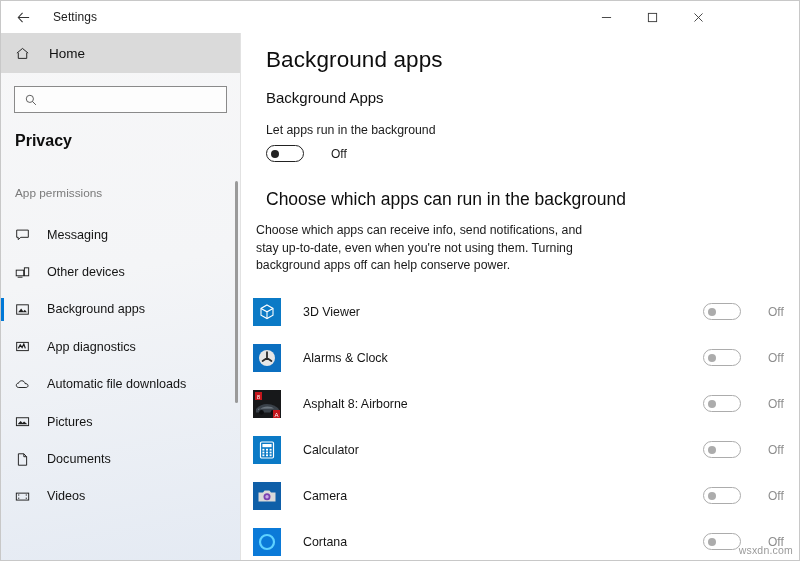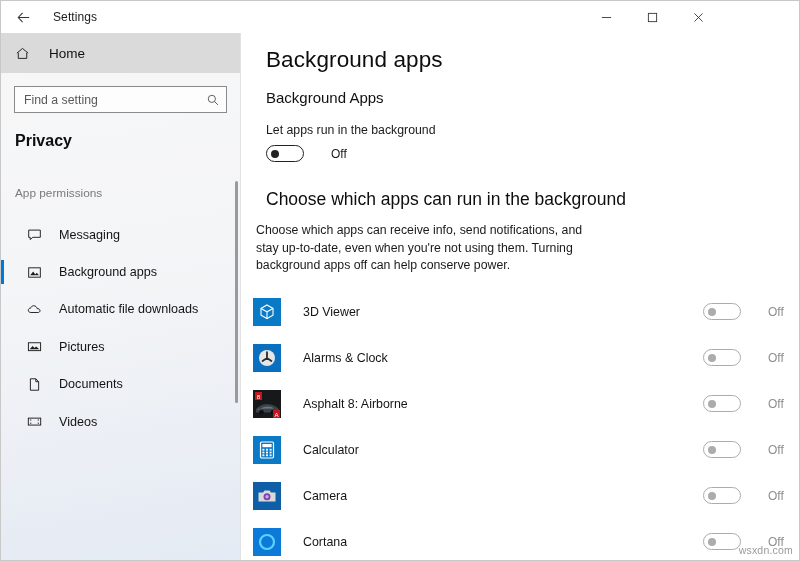--- a/index.html
+++ b/index.html
@@ -115,21 +115,21 @@
     font-size: 11.8px;
     color: #7a7a7a;
     padding: 36px 0 0 14px;
   }
 
   .nav-list { margin-top: 2px; position: relative; }
   .nav-item {
     height: 37.4px;
     display: flex;
     align-items: center;
-    padding-left: 26px;
+    padding-left: 14px;
     box-sizing: border-box;
     position: relative;
   }
   .nav-item .nav-ic {
     width: 20px;
     display: flex;
     align-items: center;
     justify-content: flex-start;
     color: #1c1c1c;
   }
@@ -323,21 +323,20 @@
         <svg width="15" height="15" viewBox="0 0 16 16">
           <path d="M2 7.6 L8 2.6 L14 7.6" fill="none" stroke="currentColor" stroke-width="1"></path>
           <path d="M3.5 7.2 V13.2 H12.5 V7.2" fill="none" stroke="currentColor" stroke-width="1"></path>
         </svg>
       </span>
       <span class="lb">Home</span>
     </div>
 
     <div class="search-wrap">
       <div class="search-box">
-        <input type="text" placeholder="Find a setting" style="">
         <span class="search-ic">
           <svg width="14" height="14" viewBox="0 0 16 16">
             <circle cx="6.7" cy="6.7" r="4.1" fill="none" stroke="currentColor" stroke-width="1"></circle>
             <path d="M9.8 9.8 L13.6 13.6" stroke="currentColor" stroke-width="1"></path>
           </svg>
         </span>
       </div>
     </div>
 
     <div class="group-title">Privacy</div>
@@ -359,31 +358,50 @@
       <div class="nav-item">
         <span class="nav-ic">
           <svg width="15" height="15" viewBox="0 0 16 16">
             <path d="M1.8 3.3 H14.2 V11 H6.2 L3.4 13.4 V11 H1.8 Z" fill="none" stroke="currentColor" stroke-width="1"></path>
           </svg>
         </span>
         <span class="nav-lb">Messaging</span>
       </div>
 
 
+      <div class="nav-item">
+        <span class="nav-ic">
+          <svg width="15" height="15" viewBox="0 0 16 16">
+            <rect x="1.3" y="5.5" width="8" height="6" fill="none" stroke="currentColor" stroke-width="1"></rect>
+            <rect x="10" y="3" width="4.6" height="8.5" fill="none" stroke="currentColor" stroke-width="1"></rect>
+            <path d="M2.8 13 H8" stroke="currentColor" stroke-width="1"></path>
+          </svg>
+        </span>
+        <span class="nav-lb">Other devices</span>
+      </div>
 
       <div class="nav-item selected">
         <span class="nav-ic">
           <svg width="15" height="15" viewBox="0 0 16 16">
             <rect x="1.8" y="3" width="12.4" height="10" fill="none" stroke="currentColor" stroke-width="1"></rect>
             <path d="M3.4 11 L6.6 7 L8.8 10 L10.4 8.2 L12.7 11 Z" fill="currentColor"></path>
           </svg>
         </span>
         <span class="nav-lb">Background apps</span>
       </div>
 
+      <div class="nav-item">
+        <span class="nav-ic">
+          <svg width="15" height="15" viewBox="0 0 16 16">
+            <rect x="1.8" y="3.6" width="12.4" height="8.8" fill="none" stroke="currentColor" stroke-width="1"></rect>
+            <path d="M3.6 10 L5.6 6.4 L7.6 9.2 L9.4 5.4 L11 10" fill="none" stroke="currentColor" stroke-width="1.3"></path>
+          </svg>
+        </span>
+        <span class="nav-lb">App diagnostics</span>
+      </div>
 
       <div class="nav-item">
         <span class="nav-ic">
           <svg width="15" height="15" viewBox="0 0 16 16">
             <path d="M4 11.2 C2.3 11.2 1.4 10 1.4 8.8 C1.4 7.5 2.5 6.5 3.8 6.6 C4.2 5 5.6 4 7.2 4 C9 4 10.5 5.3 10.7 7 C12.2 7 13.9 7.6 13.9 9.2 C13.9 10.5 12.9 11.2 11.6 11.2 Z" fill="none" stroke="currentColor" stroke-width="1"></path>
           </svg>
         </span>
         <span class="nav-lb">Automatic file downloads</span>
       </div>
 

